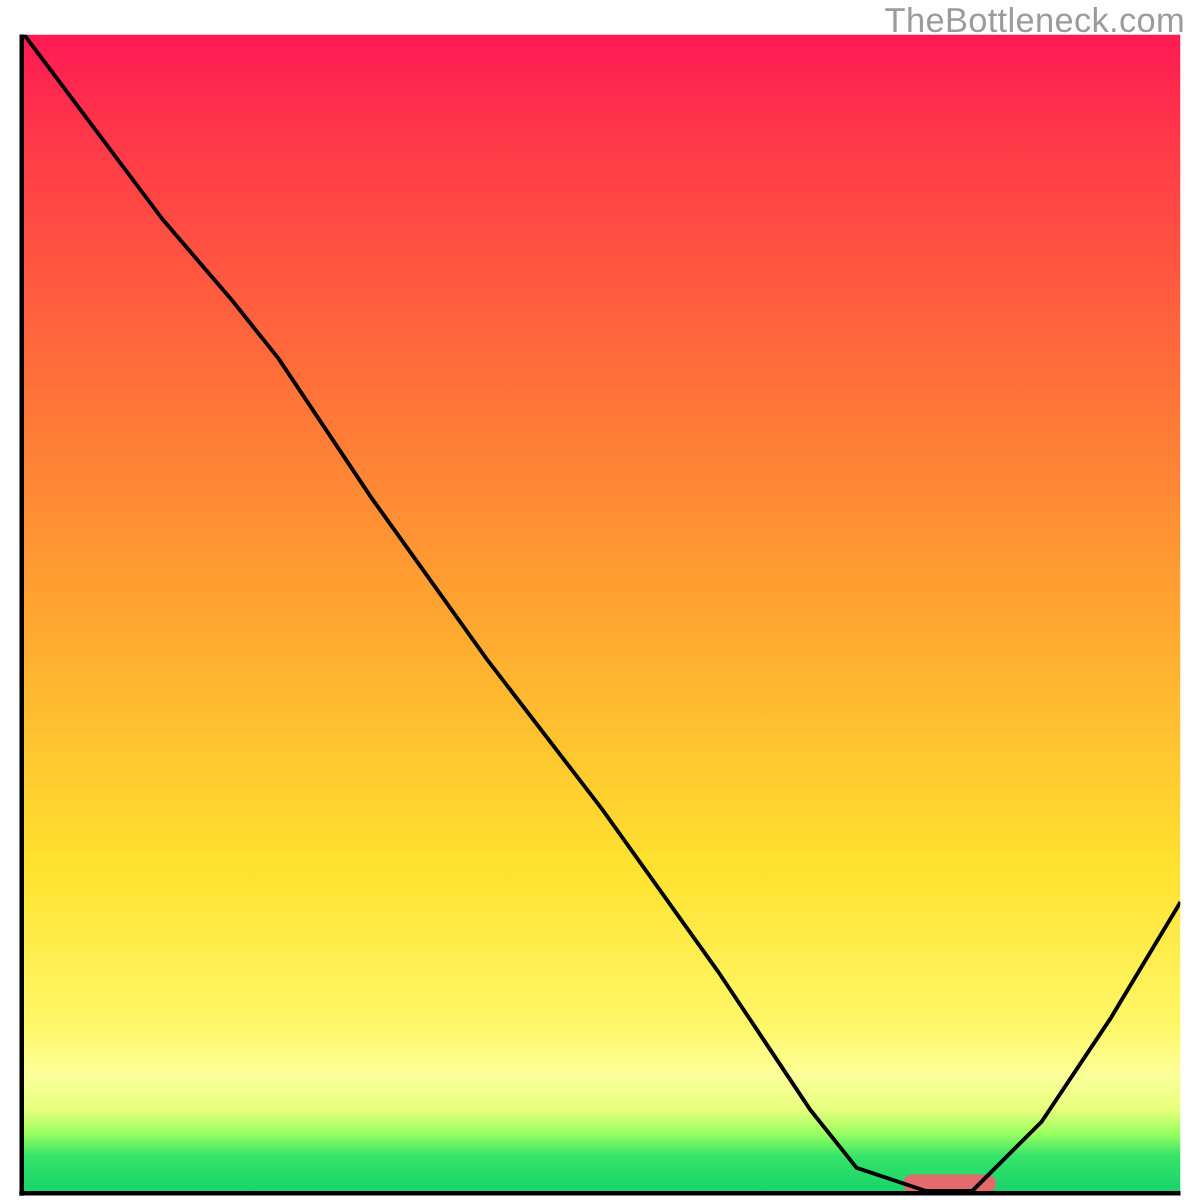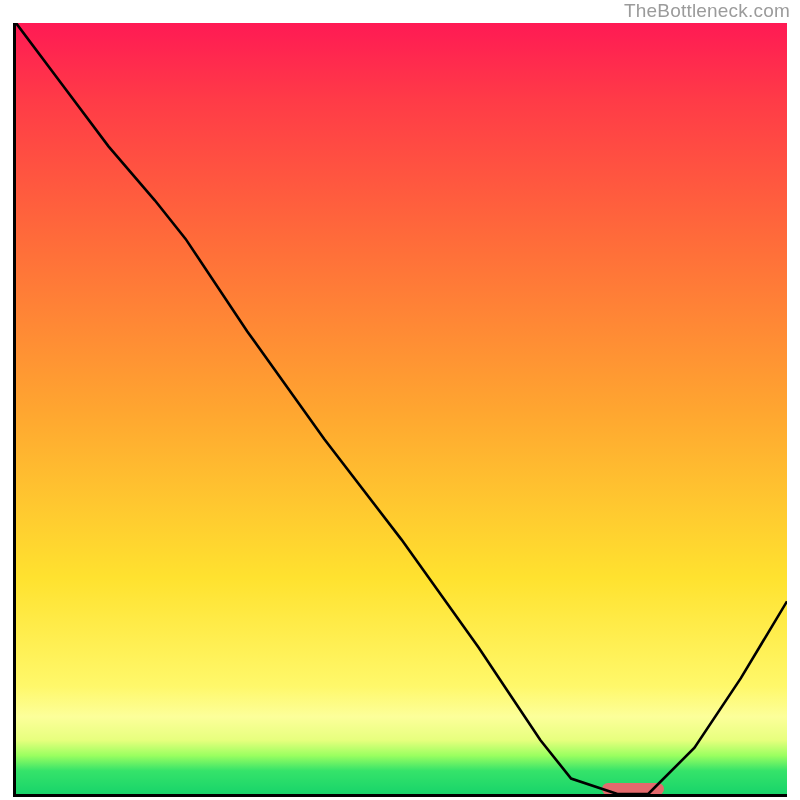--- a/index.html
+++ b/index.html
@@ -48,21 +48,21 @@
     top: 0;
     width: 100%;
     height: 100%;
   }
   .watermark {
     position: absolute;
     top: 0px;
     right: 10px;
     color: #8a8a8a;
     opacity: 0.85;
-    font-size: 19px;
+    font-size: 23px;
     font-family: Arial, sans-serif;
     letter-spacing: 0.2px;
   }
   .marker {
     position: absolute;
     height: 12px;
     border-radius: 6px;
     background: #e36a6d;
   }
 </style>

